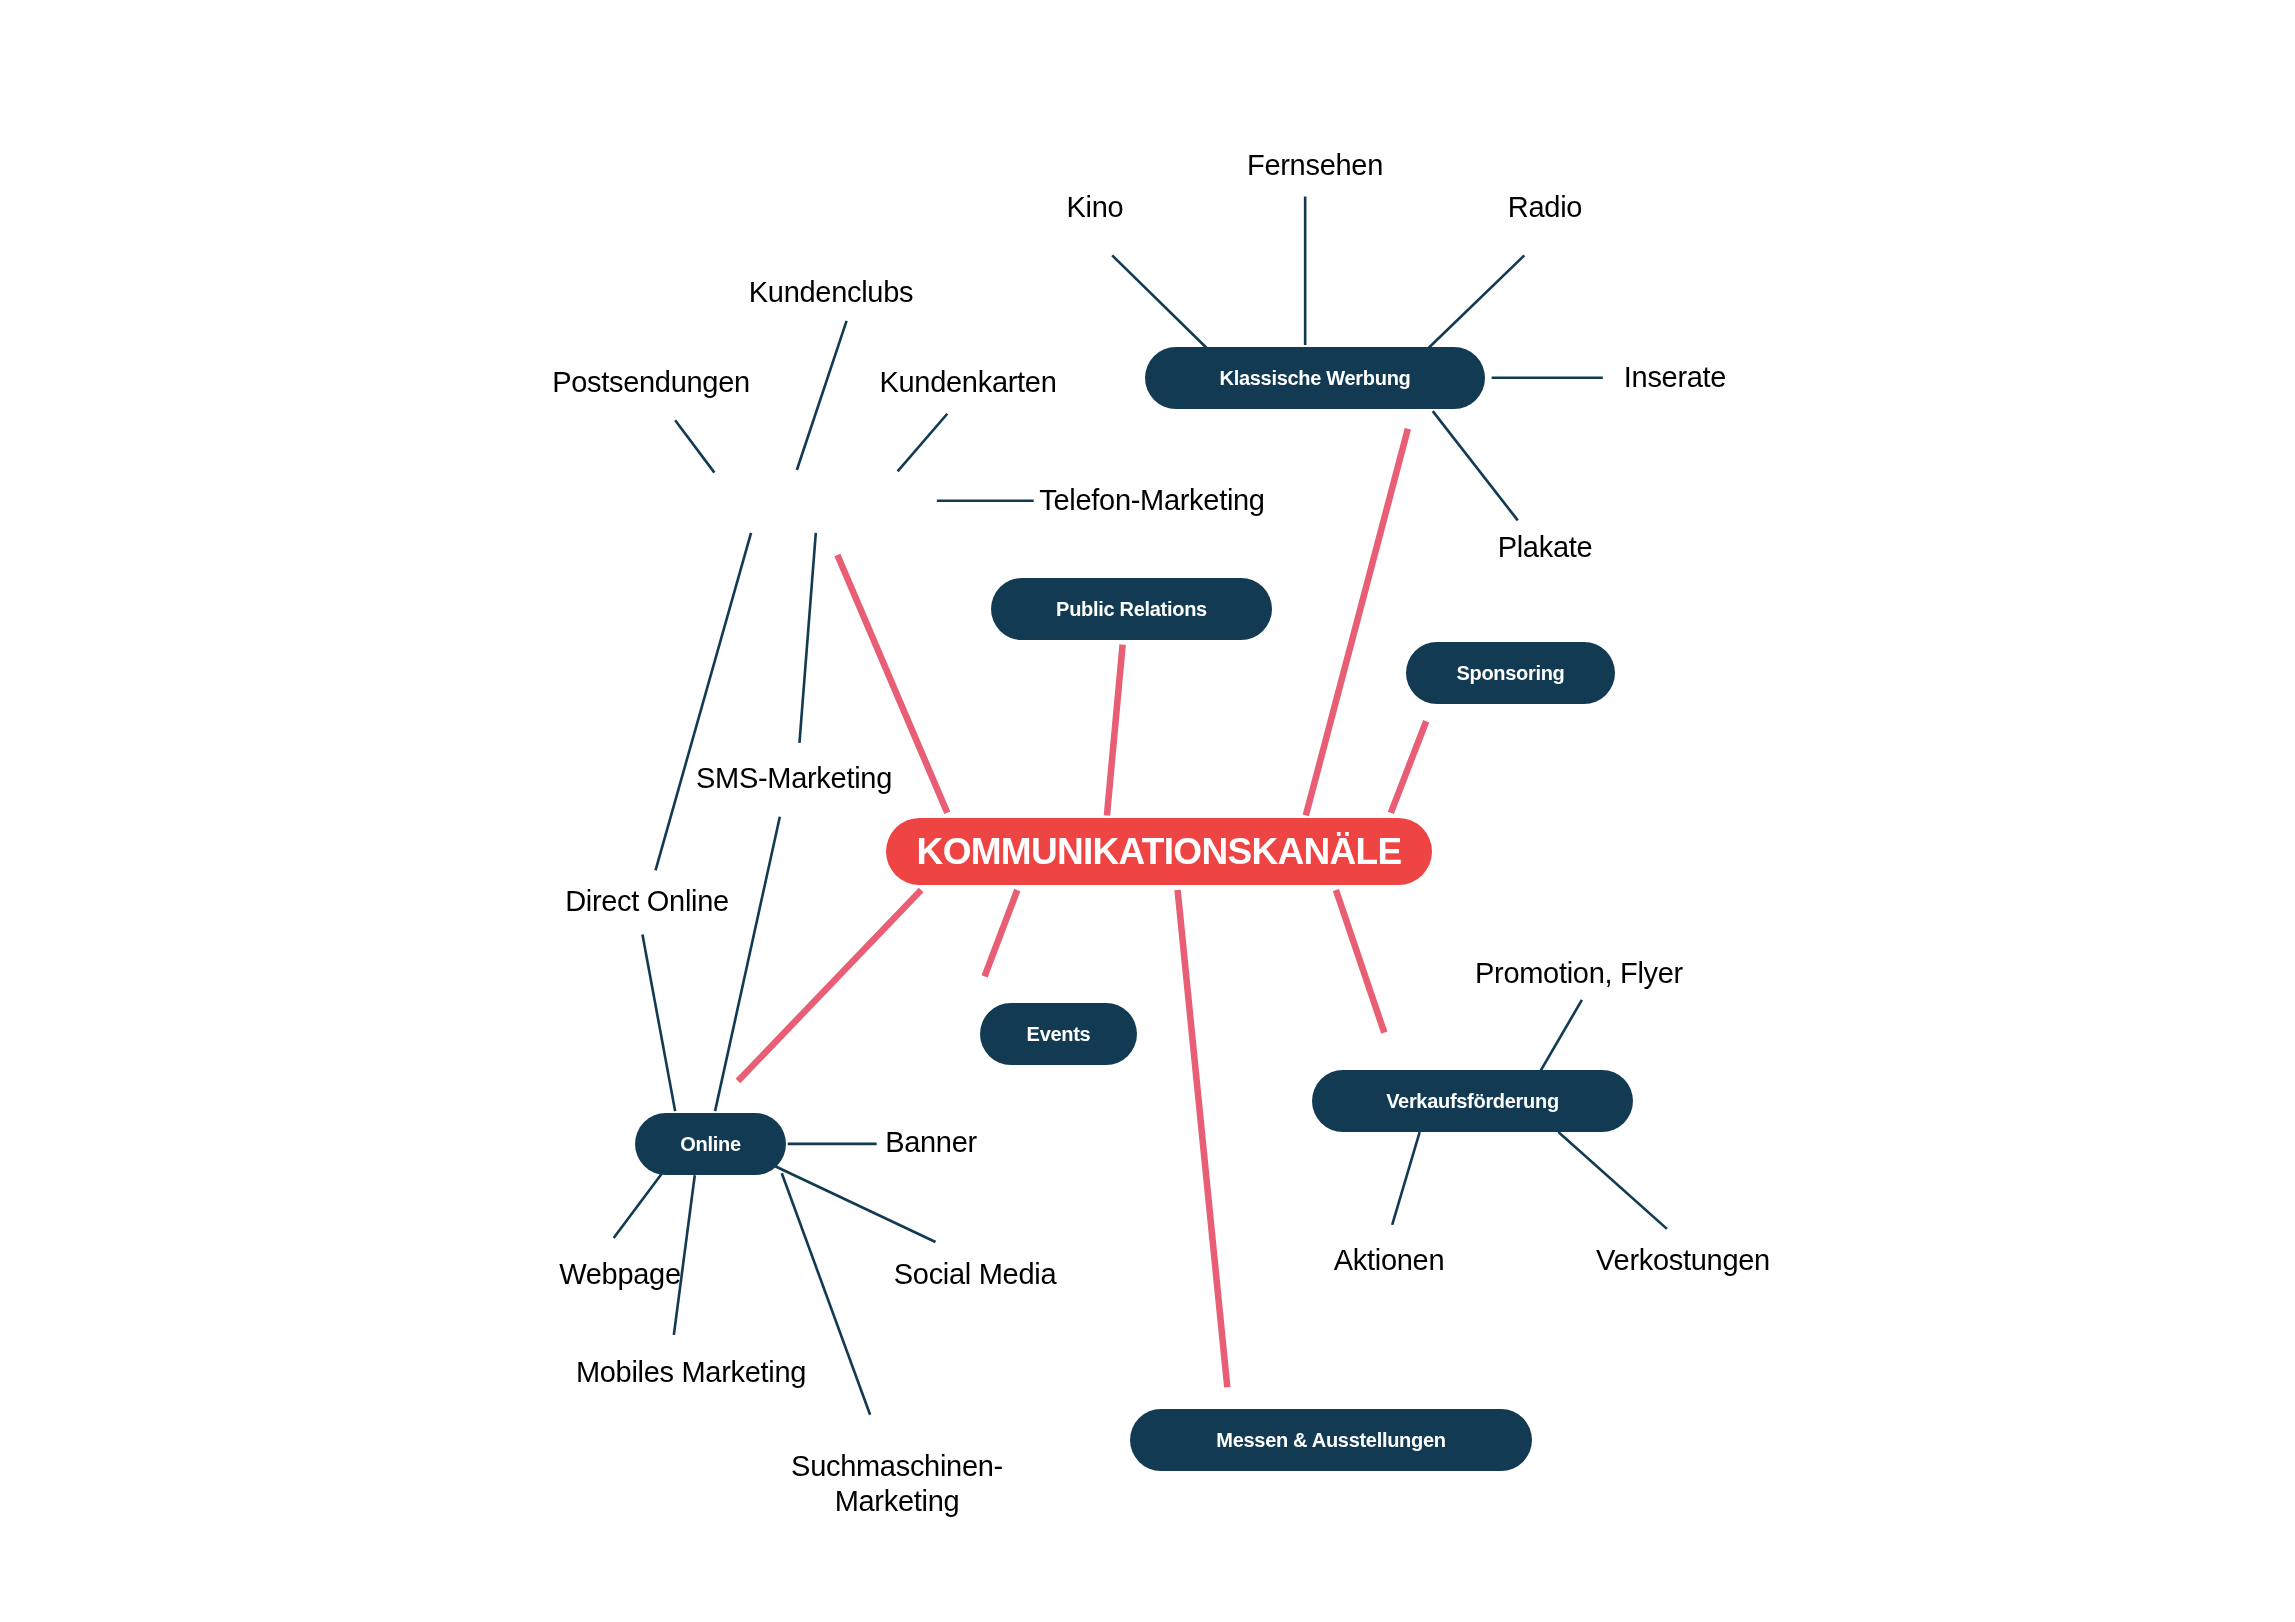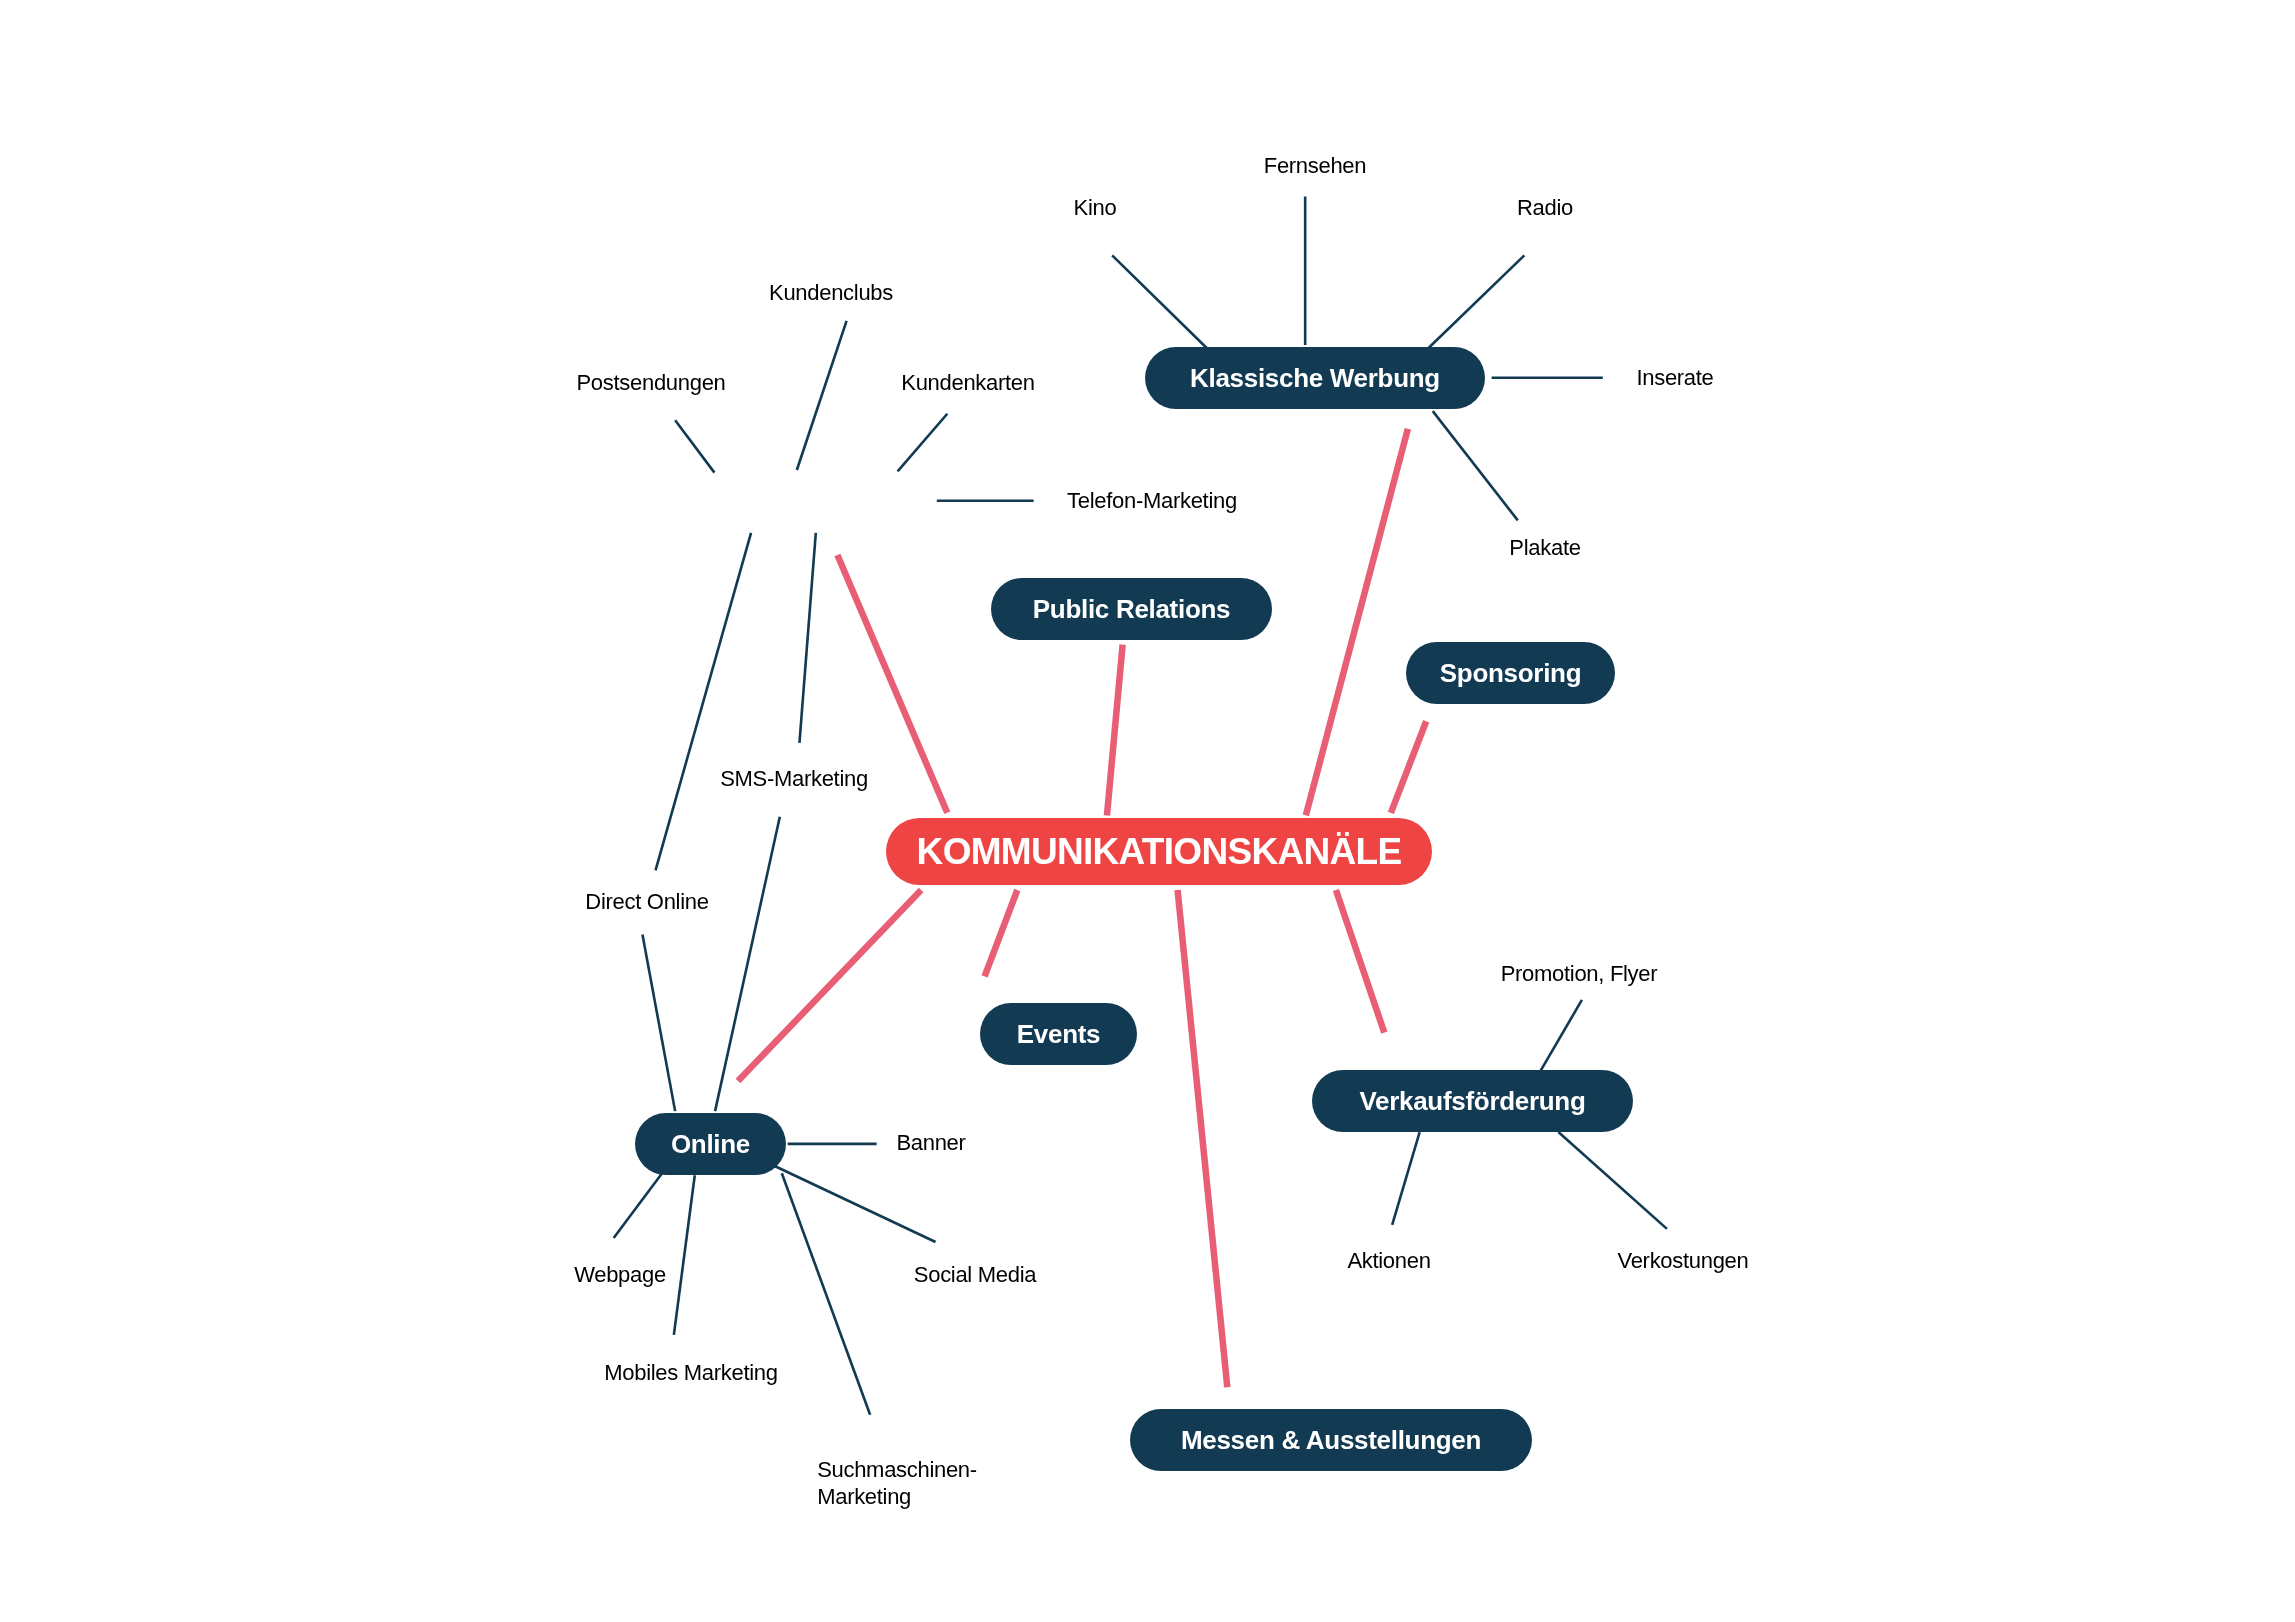--- a/index.html
+++ b/index.html
@@ -28,38 +28,38 @@
     display: flex;
     align-items: center;
     justify-content: center;
     box-sizing: border-box;
     border-radius: 39px;
     color: #ffffff;
     white-space: nowrap;
     text-align: center;
   }
   .pill.branch {
-    font-size: 26px;
+    font-size: 20px;
     font-weight: 600;
     letter-spacing: -0.3px;
   }
   .pill.center {
     font-size: 37px;
     font-weight: 700;
     letter-spacing: -0.7px;
   }
   .leaf {
     position: absolute;
     transform: translate(-50%, -50%);
-    font-size: 22px;
+    font-size: 29px;
     font-weight: 400;
     color: #000000;
     letter-spacing: -0.3px;
     white-space: nowrap;
-    text-align: left;
+    text-align: center;
     line-height: 1.22;
   }
 </style>
 </head>
 <body>
 
 <div class="canvas">
   <svg id="edges-svg" viewBox="0 0 3508 2480" xmlns="http://www.w3.org/2000/svg">
       <line x1="1848" y1="535" x2="1700" y2="390" stroke="#123a52" stroke-width="4"></line>
       <line x1="1995" y1="527" x2="1995" y2="300" stroke="#123a52" stroke-width="4"></line>

